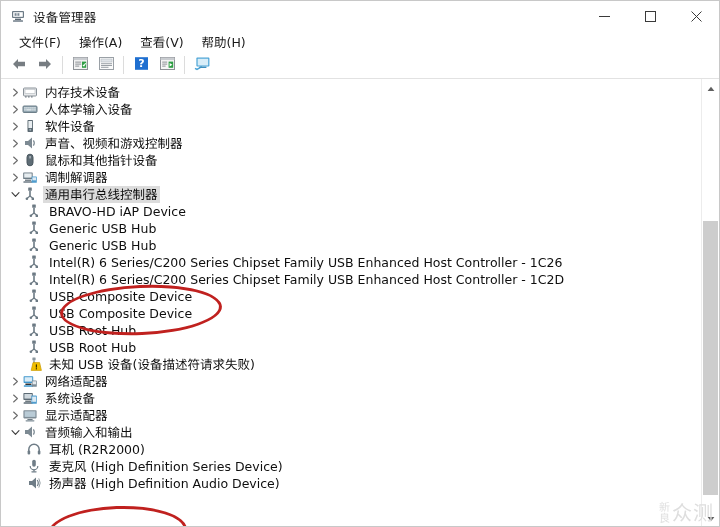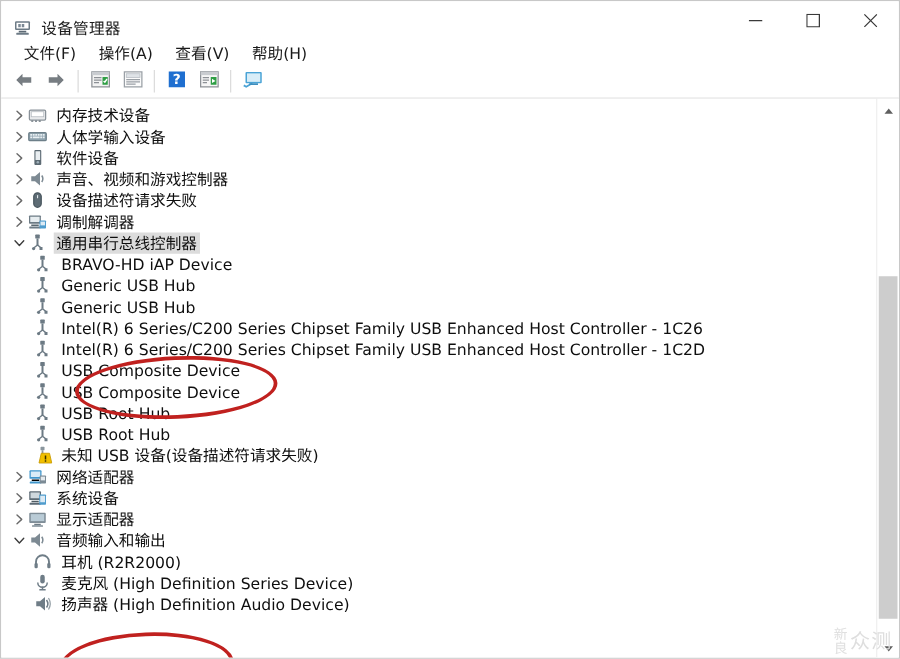--- a/index.html
+++ b/index.html
@@ -16,21 +16,21 @@
     background:#ffffff;
     border:1px solid #c8c8c8;
     box-sizing:border-box;
     display:flex;flex-direction:column;
   }
 
   
   #titlebar{
     height:30px;min-height:30px;
     background:#ffffff;
-    display:flex;align-items:flex-end;
+    display:flex;align-items:center;
     position:relative;
   }
   #title-left{display:flex;align-items:center;padding-left:9px;gap:7px;}
   #app-icon{width:16px;height:16px;position:relative;display:block;}
   #title-text{font-size:12.5px;color:#1b1b1b;letter-spacing:.2px;}
   #caption-buttons{margin-left:auto;display:flex;height:30px;}
   .cap-btn{
     width:46px;height:30px;display:flex;align-items:center;justify-content:center;
     color:#3a3a3a;
   }
@@ -133,21 +133,21 @@
   #annot-audio{left:47px;top:427px;width:133px;height:45px;transform:rotate(-2deg);}
 
   
   #watermark{
     position:absolute;right:5px;bottom:2px;
     font-family:"DejaVu Sans","Liberation Sans",sans-serif;
     color:#dedede;
     text-align:right;line-height:1.02;
     user-select:none;
   }
-  #wm-b{font-size:16px;font-weight:normal;letter-spacing:1px;}
+  #wm-b{font-size:20px;font-weight:normal;letter-spacing:1px;}
   #wm-wrap{display:flex;align-items:center;gap:2px;}
   #wm-small{font-size:11px;color:#e0e0e0;line-height:1.0;}
 </style>
 </head>
 <body>
 
 <div id="window">
 
   <div id="titlebar">
     <div id="title-left">
@@ -335,21 +335,21 @@
         <div class="row lvl1">
           <span class="chev">
             <svg width="7" height="9" viewBox="0 0 7 9">
               <path d="M1.6 1 L5.4 4.5 L1.6 8" stroke="#6a6a6a" stroke-width="1.1" fill="none" stroke-linecap="round" stroke-linejoin="round"></path>
             </svg>
           </span>
           <span class="row-icon"><svg width="16" height="16" viewBox="0 0 16 16">
               <rect x="5" y="2.2" width="6" height="11.6" rx="3" fill="#5e6c75" stroke="#4a575f"></rect>
               <rect x="7.6" y="4" width="0.9" height="2.6" rx="0.4" fill="#dfe6ea"></rect>
             </svg></span>
-          <span class="row-label">设备描述符请求失败</span>
+          <span class="row-label">鼠标和其他指针设备</span>
         </div>
         <div class="row lvl1">
           <span class="chev">
             <svg width="7" height="9" viewBox="0 0 7 9">
               <path d="M1.6 1 L5.4 4.5 L1.6 8" stroke="#6a6a6a" stroke-width="1.1" fill="none" stroke-linecap="round" stroke-linejoin="round"></path>
             </svg>
           </span>
           <span class="row-icon"><svg width="16" height="16" viewBox="0 0 16 16">
               <rect x="1.2" y="3.4" width="9.5" height="6.6" rx="0.6" fill="#6d7b85"></rect>
               <rect x="2.2" y="4.4" width="7.5" height="4.2" fill="#e7edf0"></rect>

